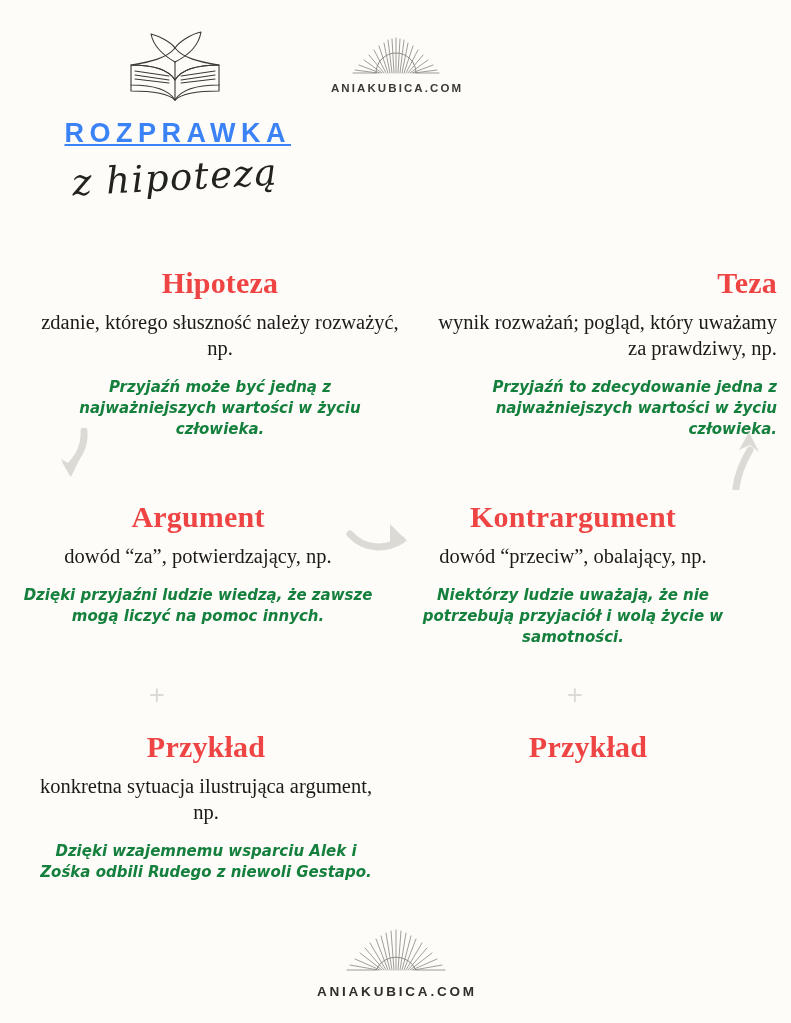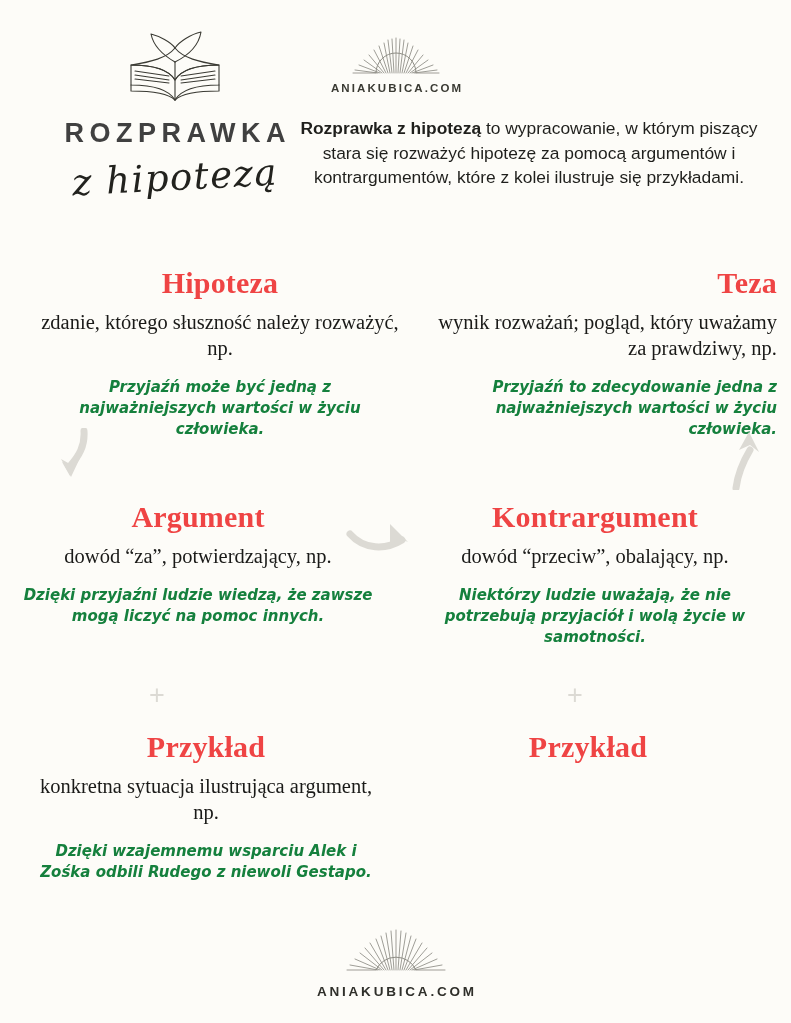--- a/index.html
+++ b/index.html
@@ -42,23 +42,24 @@
     margin: 0 auto;
     width: 128px;
     height: 78px;
   }
   .brand-title {
     margin: 14px 0 0 0;
     font-family: "Liberation Sans", sans-serif;
     font-size: 27px;
     font-weight: 700;
     letter-spacing: 5.5px;
-    color: #404040;
+    color: #3b82f6;
     line-height: 1;
     text-indent: 5.5px;
+    text-decoration: underline;
   }
   .brand-script {
     margin: 12px 0 0 0;
     font-family: "DejaVu Serif", serif;
     font-style: italic;
     font-size: 37px;
     font-weight: 400;
     color: #22221e;
     line-height: 1.05;
     letter-spacing: 1.5px;
@@ -128,21 +129,21 @@
     font-style: italic;
     font-size: 15px;
     font-weight: 600;
     line-height: 1.38;
     color: #15803d;
   }
 
   #block-hipoteza   { left: 40px;  top: 266px; width: 360px; }
   #block-teza       { left: 415px; top: 266px; width: 362px; text-align: right; }
   #block-argument   { left: 18px;  top: 500px; width: 360px; }
-  #block-kontrargument { left: 412px; top: 500px; width: 366px; }
+  #block-kontrargument { left: 390px; top: 500px; width: 366px; }
   #block-przyklad-left  { left: 30px;  top: 730px; width: 352px; }
   #block-przyklad-right { left: 408px; top: 730px; width: 360px; }
 
   
   .connector { position: absolute; }
   #arrow-hipoteza-argument { left: 56px;  top: 428px; }
   #arrow-teza-kontrargument { left: 718px; top: 424px; }
   #arrow-argument-kontrargument { left: 346px; top: 516px; }
 
   .plus {
@@ -221,23 +222,20 @@
           <line x1="7" y1="38" x2="30" y2="41"></line>
             <line x1="89" y1="38" x2="66" y2="41"></line>
           <line x1="5" y1="41" x2="28" y2="41"></line>
             <line x1="91" y1="41" x2="68" y2="41"></line>
         </g>
         <path d="M28 41 A20 20 0 0 1 68 41" fill="none" stroke="#8e8d85" stroke-width="1"></path>
       </svg>
       <div class="site-url">ANIAKUBICA.COM</div>
     </div>
 
-    <p class="intro">
-      <b>Rozprawka z hipotezą</b><span> to wypracowanie, w którym piszący stara się rozważyć hipotezę za pomocą argumentów i kontrargumentów, które z kolei ilustruje się przykładami.</span>
-    </p>
   </div>
 
   <div class="block" id="block-hipoteza">
     <h2>Hipoteza</h2>
     <p class="definition">zdanie, którego słuszność należy rozważyć, np.</p>
     <p class="example">Przyjaźń może być jedną z najważniejszych wartości w życiu człowieka.</p>
   </div>
 
   <div class="block" id="block-teza">
     <h2>Teza</h2>

